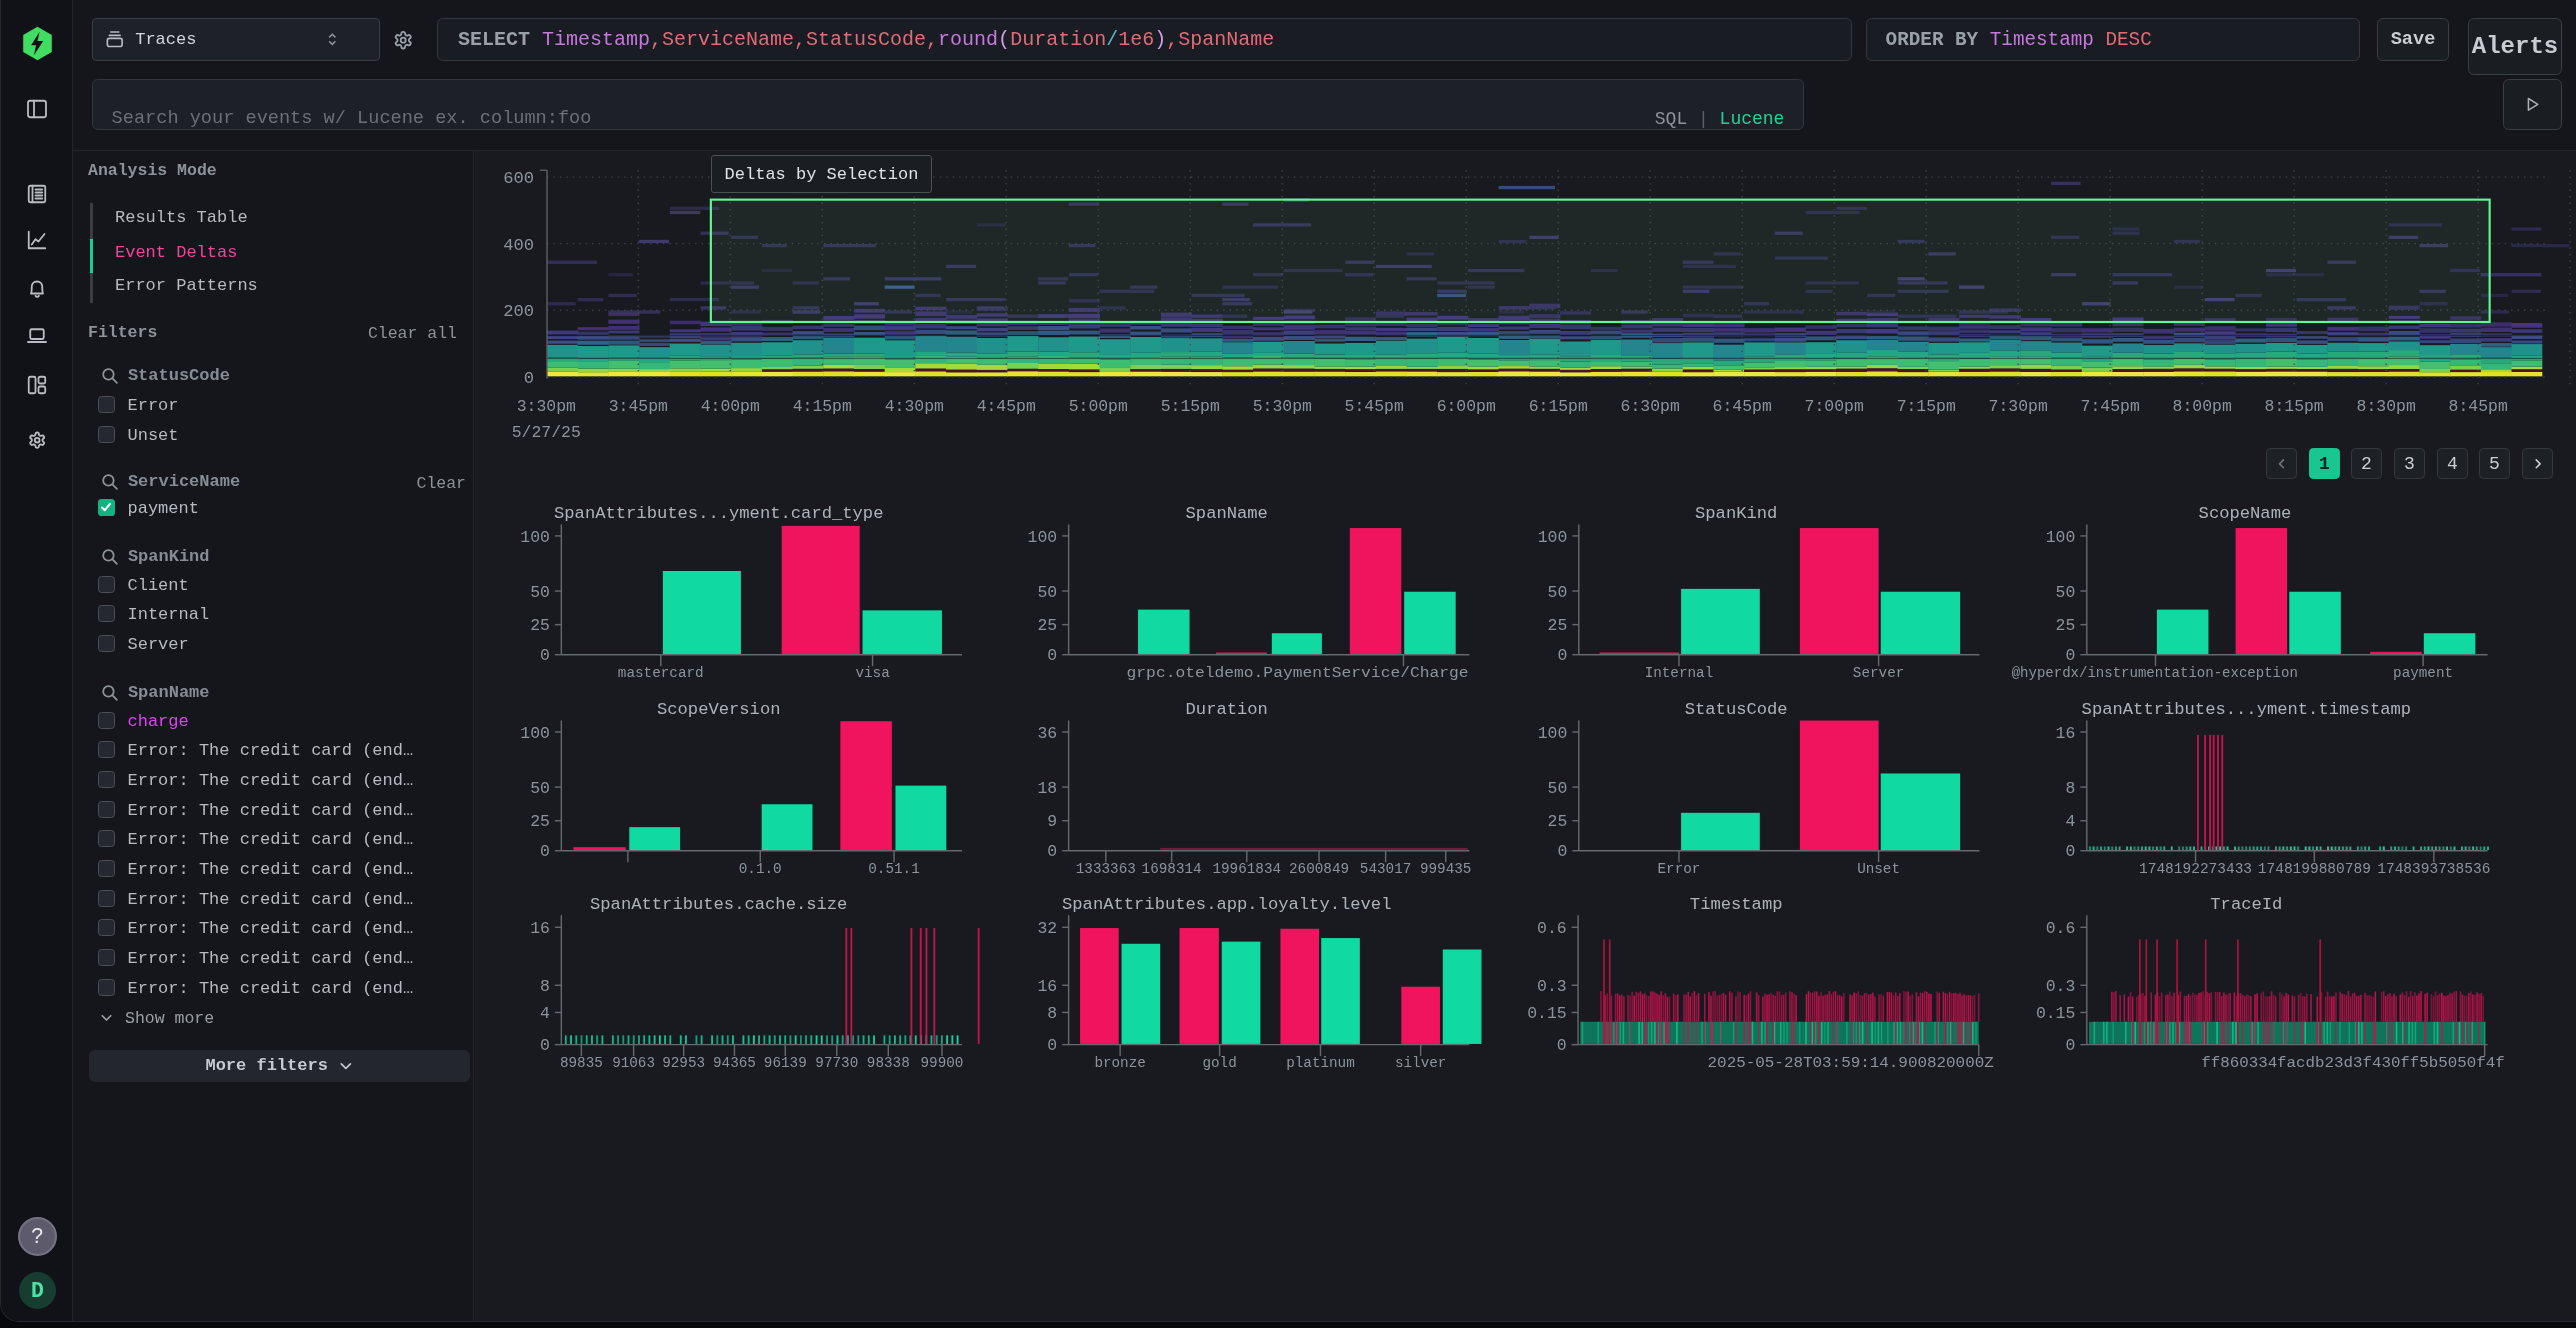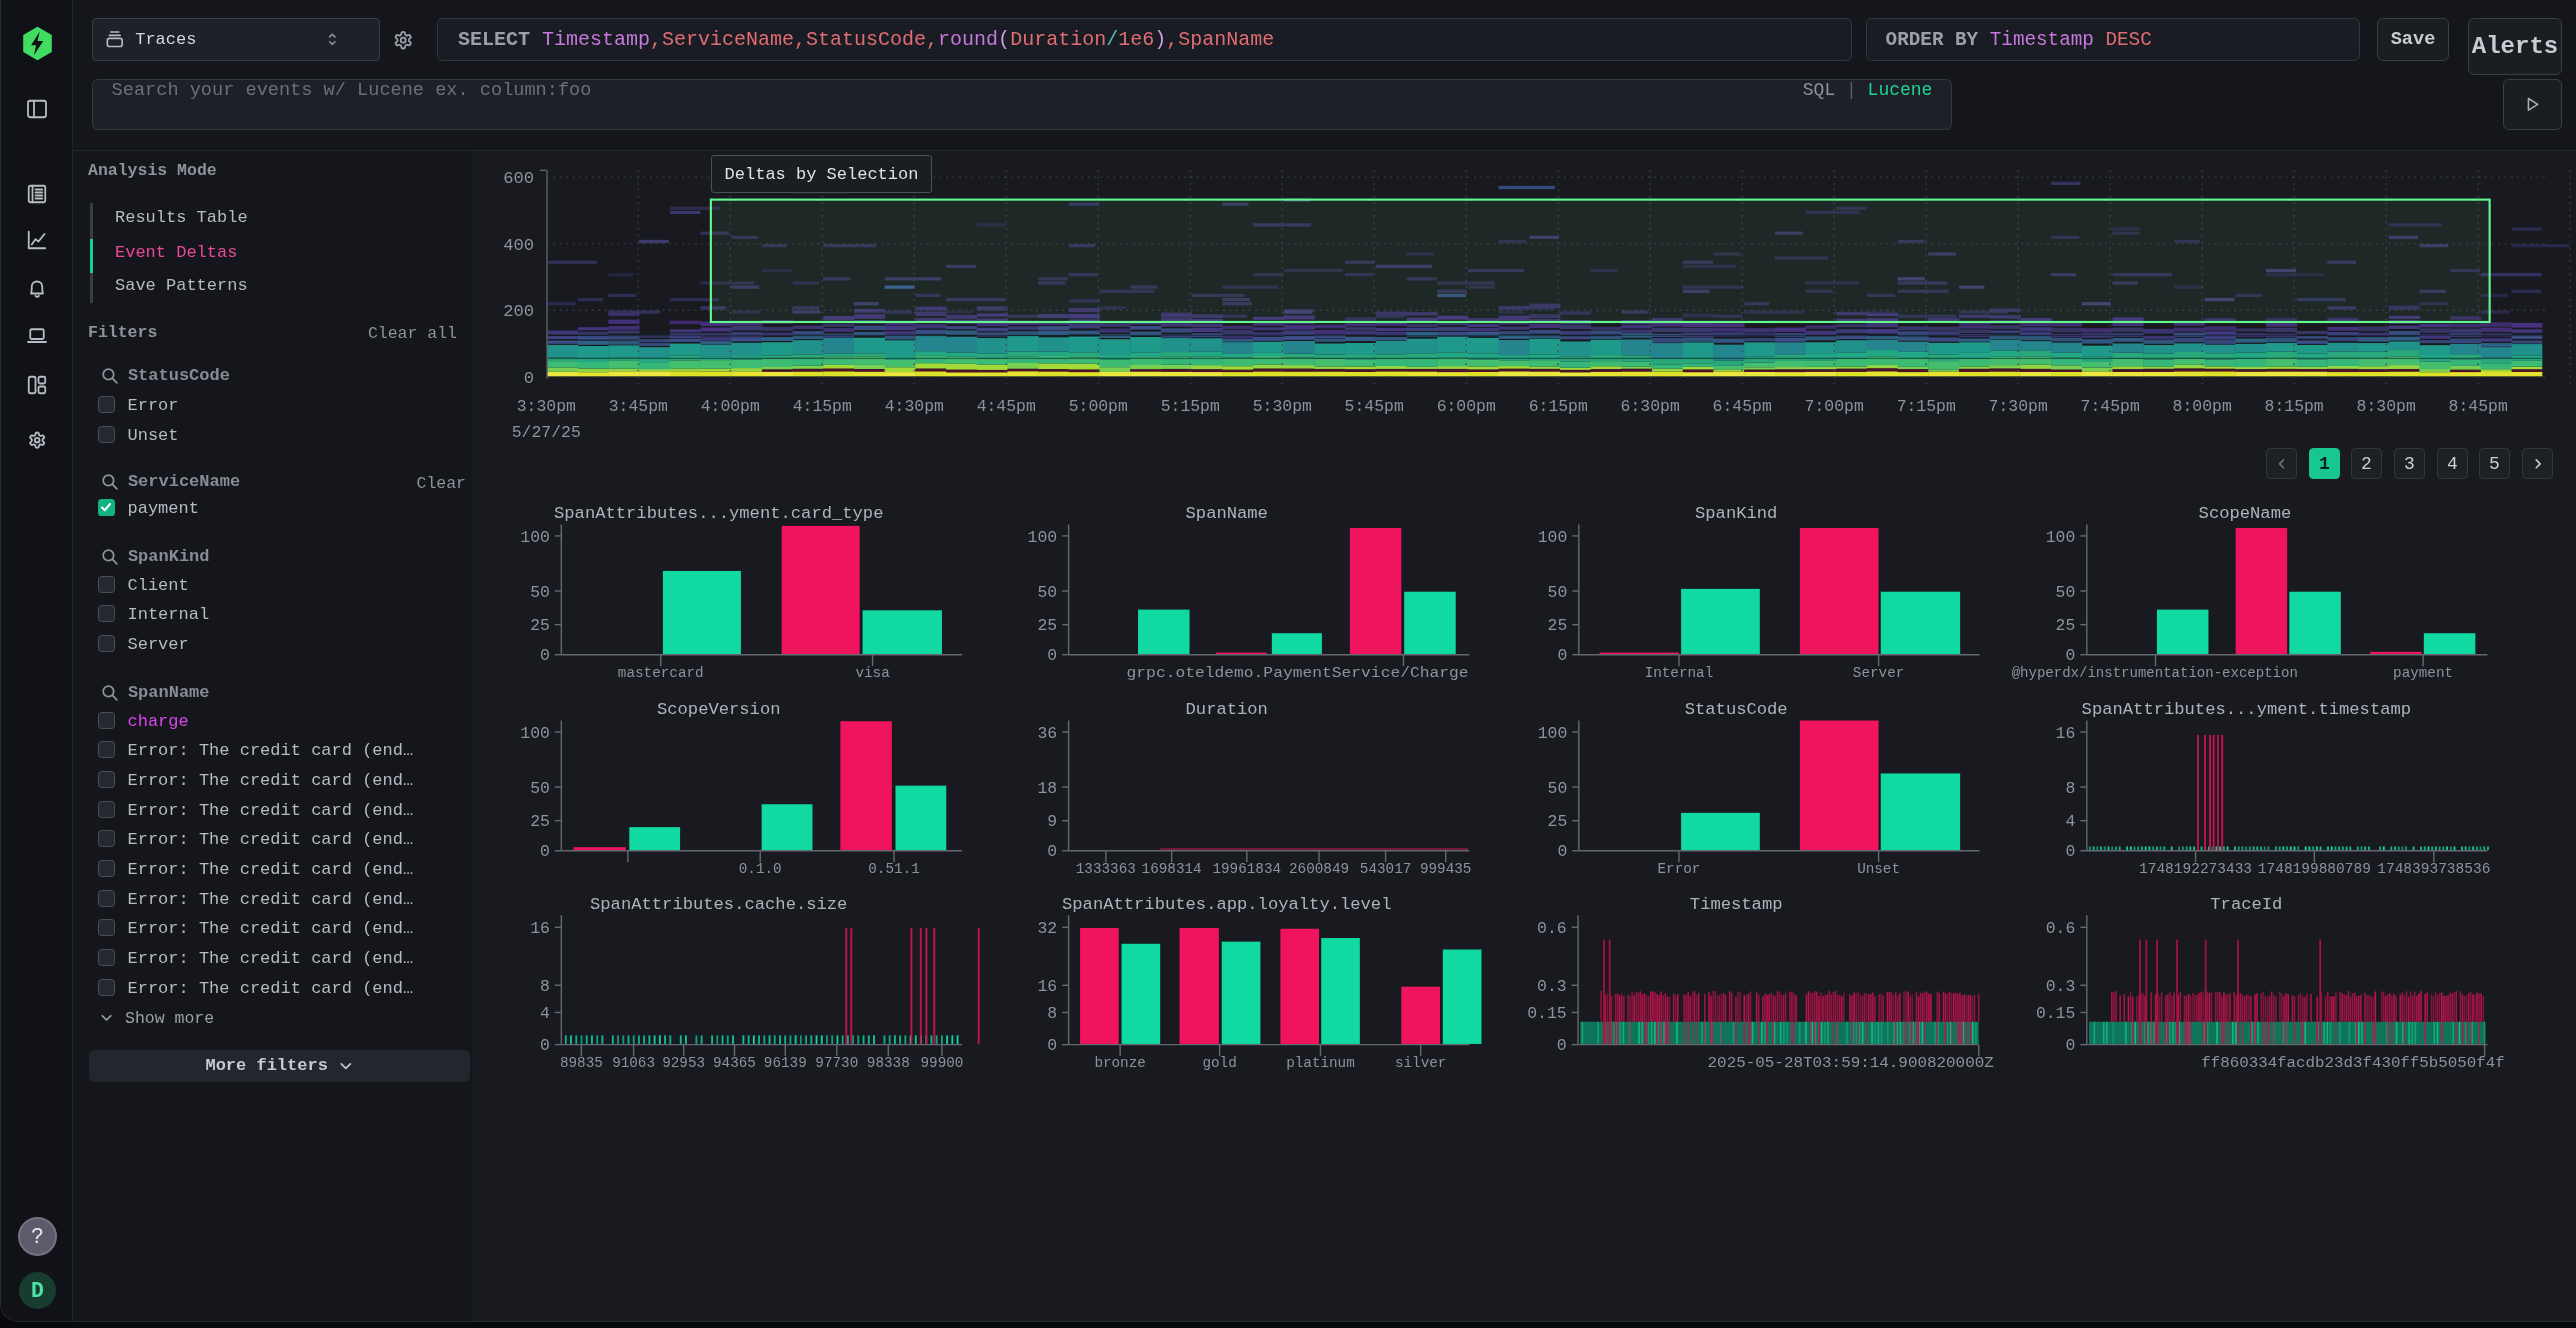--- a/index.html
+++ b/index.html
@@ -83,42 +83,42 @@
     <svg class="abs" style="left:389px;top:27px" width="26" height="26" viewBox="0 0 32 32" fill="none" stroke="#9aa0a7" stroke-width="2.2" stroke-linecap="round" stroke-linejoin="round">
       <g transform="translate(4,4) scale(1.02)">
         <path d="M12.22 2h-.44a2 2 0 0 0-2 2v.18a2 2 0 0 1-1 1.73l-.43.25a2 2 0 0 1-2 0l-.15-.08a2 2 0 0 0-2.73.73l-.22.38a2 2 0 0 0 .73 2.73l.15.1a2 2 0 0 1 1 1.72v.51a2 2 0 0 1-1 1.74l-.15.09a2 2 0 0 0-.73 2.73l.22.38a2 2 0 0 0 2.73.73l.15-.08a2 2 0 0 1 2 0l.43.25a2 2 0 0 1 1 1.73V20a2 2 0 0 0 2 2h.44a2 2 0 0 0 2-2v-.18a2 2 0 0 1 1-1.73l.43-.25a2 2 0 0 1 2 0l.15.08a2 2 0 0 0 2.73-.73l.22-.39a2 2 0 0 0-.73-2.73l-.15-.08a2 2 0 0 1-1-1.74v-.5a2 2 0 0 1 1-1.74l.15-.09a2 2 0 0 0 .73-2.73l-.22-.38a2 2 0 0 0-2.73-.73l-.15.08a2 2 0 0 1-2 0l-.43-.25a2 2 0 0 1-1-1.73V4a2 2 0 0 0-2-2z"></path>
         <circle cx="12" cy="12" r="3"></circle>
       </g>
     </svg>
     <div class="inp2" style="left:436px;top:18px;width:1415px;height:43px;display:flex;align-items:center;font-size:20px;white-space:pre"><span style="margin-left:20px;font-weight:bold;color:#9aa0a8">SELECT </span><span style="color:#c678dd">Timestamp</span><span style="color:#e06c75">,ServiceName,StatusCode,</span><span style="color:#c678dd">round</span><span style="color:#d19fe8">(</span><span style="color:#e06c75">Duration</span><span style="color:#56b6c2">/</span><span style="color:#e06c75">1e6</span><span style="color:#d19fe8">)</span><span style="color:#e06c75">,SpanName</span></div>
     <div class="inp2" style="left:1865px;top:18px;width:494px;height:43px;display:flex;align-items:center;font-size:19.3px;white-space:pre"><span style="margin-left:18.6px;font-weight:bold;color:#9aa0a8">ORDER BY </span><span style="color:#c678dd">Timestamp </span><span style="color:#e06c75">DESC</span></div>
     <div class="btn" style="left:2376px;top:18px;width:72px;height:43px;font-size:18.6px;font-weight:bold">Save</div>
     <div class="btn" style="left:2467px;top:18px;width:94px;height:57px;font-size:24px;font-weight:bold">Alerts</div>
-    <div class="inp2" style="left:91px;top:79px;width:1860px;height:51px;background:#1d2026;display:flex;align-items:flex-start;font-size:18.6px">
+    <div class="inp2" style="left:91px;top:79px;width:1712px;height:51px;background:#1d2026;display:flex;align-items:flex-end;font-size:18.6px">
       <span style="margin-left:18.6px;color:#6b7077">Search your events w/ Lucene ex. column:foo</span>
       <span style="position:absolute;right:18.6px;font-size:18px"><span style="color:#8d939b">SQL</span><span style="color:#5a5f66"> | </span><span style="color:#1ed495">Lucene</span></span>
     </div>
     <div class="btn" style="left:2502px;top:79px;width:59px;height:51px">
       <svg width="18.6" height="18.6" viewBox="0 0 24 24" fill="none" stroke="#a9adb4" stroke-width="2" stroke-linejoin="round">
         <path d="M7 4.5 L19 12 L7 19.5 Z"></path>
       </svg>
     </div>
     <div class="abs row" style="left:87px;top:161px;height:24px">
       <span class="hdr">Analysis Mode</span>
     </div>
     <div class="abs" style="left:89px;top:203px;width:2.9px;height:100px;background:#3a3e44"></div>
     <div class="abs" style="left:89px;top:239px;width:2.9px;height:34px;background:#17cf93"></div>
     <div class="abs row" style="left:114px;top:208px;height:24px">
       <span class="item">Results Table</span>
     </div>
     <div class="abs row" style="left:114px;top:243px;height:24px">
       <span class="item" style="color:#ec4899">Event Deltas</span>
     </div>
     <div class="abs row" style="left:114px;top:276px;height:24px">
-      <span class="item">Save Patterns</span>
+      <span class="item">Error Patterns</span>
     </div>
     <div class="abs row" style="left:87px;top:323px;height:24px">
       <span class="hdr">Filters</span>
     </div>
     <div class="abs" style="right:2119px;top:324px;font-size:16.5px;color:#8e939a">Clear all</div>
     <div class="abs row" style="left:99px;top:366px;height:24px">
       <svg width="19.3" height="19.3" viewBox="0 0 24 24" fill="none" stroke="#8d939b" stroke-width="2.2" stroke-linecap="round">
         <circle cx="10.5" cy="10.5" r="6.5"></circle>
         <line x1="15.5" y1="15.5" x2="21" y2="21"></line>
       </svg>

